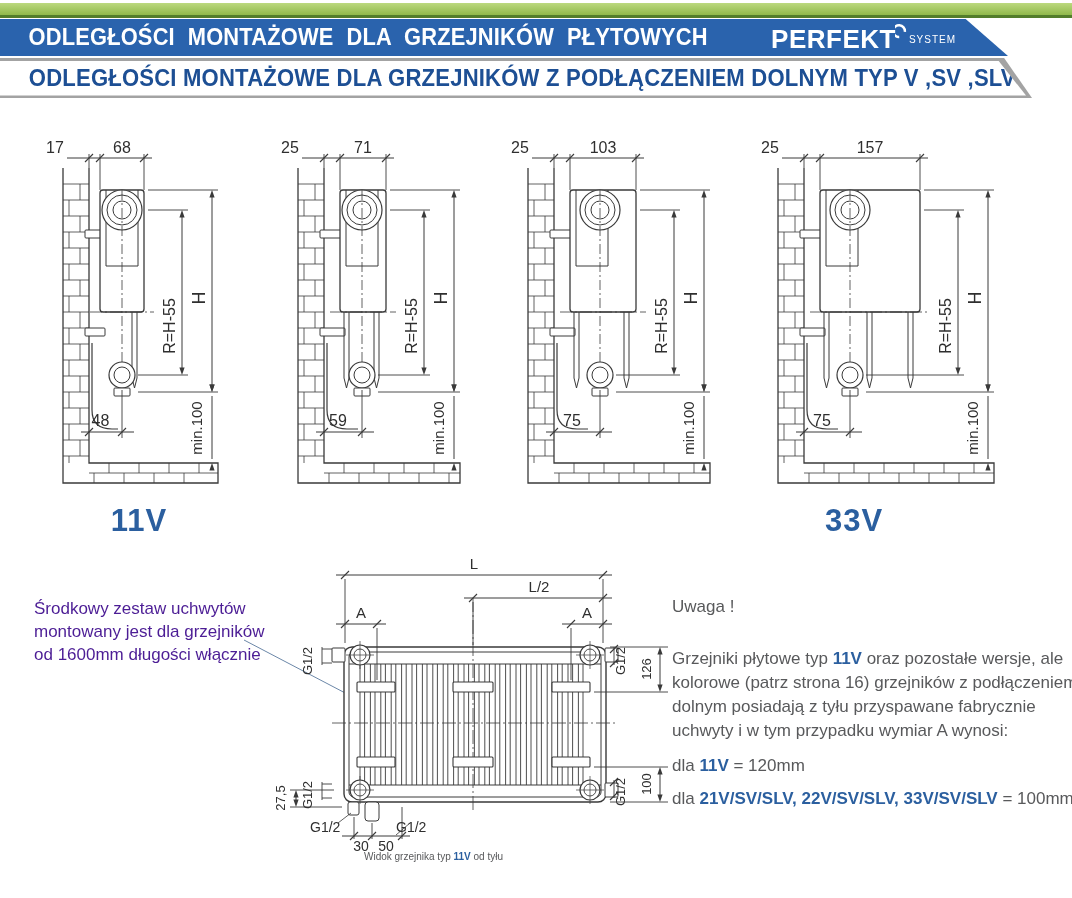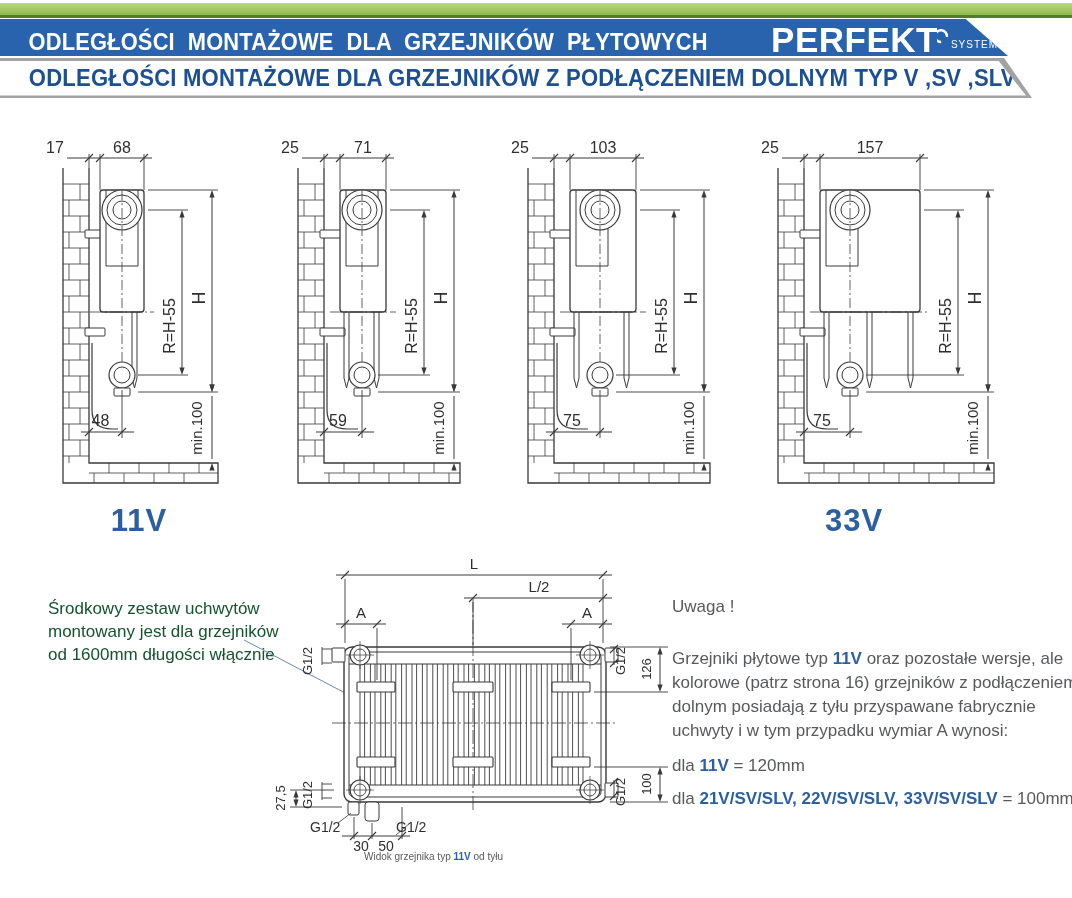--- a/index.html
+++ b/index.html
@@ -2,41 +2,41 @@
 <html><head>
 <meta charset="utf-8">
 <style>
   html,body{margin:0;padding:0;background:#fff;}
   body{width:1072px;height:898px;position:relative;overflow:hidden;
        font-family:"Liberation Sans",sans-serif;-webkit-font-smoothing:antialiased;}
   
   .green-bar{position:absolute;left:0;top:3px;width:1072px;height:12px;
      background:linear-gradient(#bcd97f,#90b94b);border-bottom:3px solid #527d2b;}
   .banner1{position:absolute;left:0;top:19px;width:1008px;height:37px;background:#2a63ad;
-     clip-path:polygon(0 0,95.8% 0,100% 100%,0 100%);display:flex;align-items:flex-end;}
+     clip-path:polygon(0 0,95.8% 0,100% 100%,0 100%);display:flex;align-items:center;}
   .banner1-title{color:#fff;font-weight:bold;font-size:23px;letter-spacing:.2px;word-spacing:7px;
      padding-left:30px;white-space:nowrap;transform:scaleX(.95);transform-origin:left center;}
   .logo{display:flex;align-items:flex-end;margin-left:26px;position:relative;top:1px;}
-  .logo-main{color:#fff;font-weight:bold;font-size:35px;letter-spacing:.5px;line-height:1;}
+  .logo-main{color:#fff;font-weight:bold;font-size:26px;letter-spacing:.5px;line-height:1;}
   .logo-mark{position:relative;top:-9px;left:-1px;}
   .logo-sub{color:#fff;font-size:10px;letter-spacing:1px;margin-left:-2px;margin-bottom:7px;}
   .banner2{position:absolute;left:0;top:58px;width:1032px;height:40px;background:#a3a3a3;
      clip-path:polygon(0 0,97.3% 0,100% 100%,0 100%);}
   .banner2-inner{position:absolute;left:0;top:2.5px;width:1026px;height:35px;background:#fff;
      clip-path:polygon(0 0,97.3% 0,100% 100%,0 100%);display:flex;align-items:center;}
   .banner2-title{color:#1d4f94;font-weight:bold;font-size:23px;letter-spacing:.2px;padding-left:30px;
      white-space:nowrap;transform:scaleX(.96);transform-origin:left center;}
   
   .diagram{position:absolute;top:138px;width:250px;}
   .diagram svg{display:block;}
   .type-label{width:212px;text-align:center;margin-top:5px;color:#2b5f9f;
      font-size:31px;font-weight:bold;letter-spacing:1px;}
   svg text{font-family:"Liberation Sans",sans-serif;fill:#2f2f2f;}
   
-  .notes-left{position:absolute;left:48px;top:597px;width:250px;color:#14532d;
+  .notes-left{position:absolute;left:34px;top:597px;width:250px;color:#4c1d95;
      font-size:17px;line-height:23px;}
   .rear-svg{position:absolute;left:242px;top:555px;}
   .caption{position:absolute;left:364px;top:851px;font-size:10px;color:#58595b;white-space:nowrap;}
   .notes-right{position:absolute;left:672px;top:597px;width:402px;color:#58595b;font-size:17px;}
   .notes-right .heading{margin-bottom:30px;}
   .notes-right .pline{line-height:24px;white-space:nowrap;}
   .notes-right .dline{margin-top:13px;white-space:nowrap;}
   .blue{color:#2b5f9f;font-weight:bold;}
 </style>
 </head>

